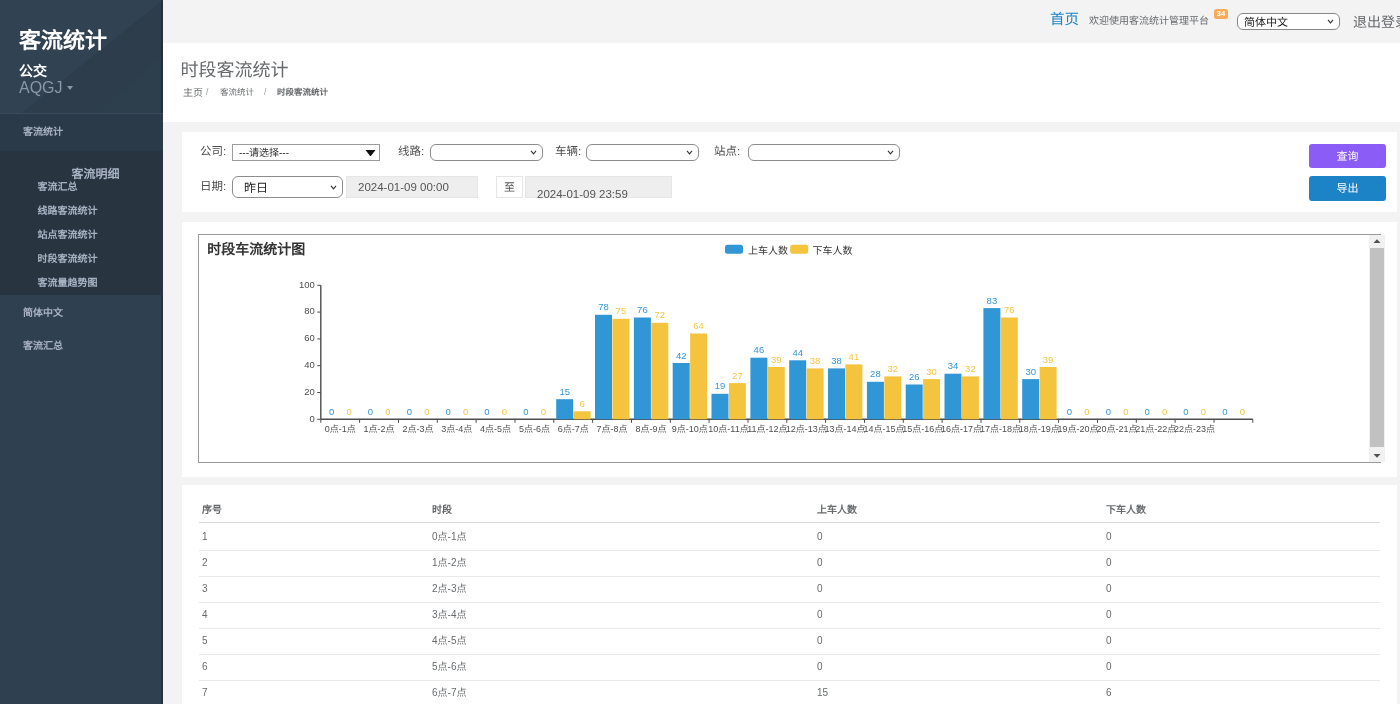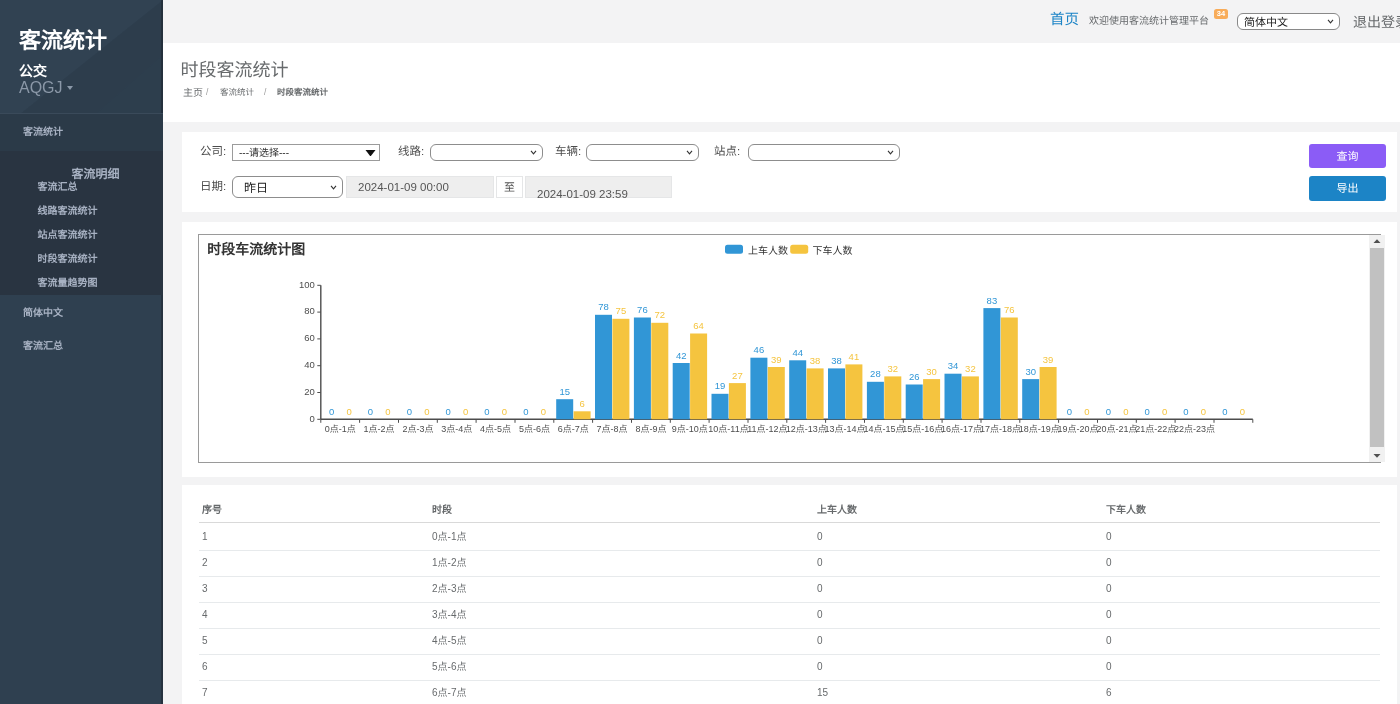--- a/index.html
+++ b/index.html
@@ -80,21 +80,21 @@
       <path d="M1 1 L4 4.7 L7 1" stroke="#333" stroke-width="1.3" fill="none"></path>
     </svg>
   </div>
 <div class="t" style="left:200px;top:181px;font-size:11.5px;color:#4d4d4d;">日期:</div>
 <div class="selbox" style="left:232px;top:176px;width:111px;height:22px;">
   <span class="t" style="left:11px;top:5px;font-size:12px;color:#222;">昨日</span>
     <svg class="chev" viewBox="0 0 8 6">
       <path d="M1 1 L4 4.7 L7 1" stroke="#333" stroke-width="1.3" fill="none"></path>
     </svg>
 </div>
-<div class="box" style="left:346px;top:176px;width:148px;height:22px;background:#eee;border:1px solid #e5e6e7;">
+<div class="box" style="left:346px;top:176px;width:132px;height:22px;background:#eee;border:1px solid #e5e6e7;">
   <span class="t" style="left:11px;top:5px;font-size:11.5px;color:#555;">2024-01-09 00:00</span>
   </div>
 <div class="box" style="left:496px;top:176px;width:27px;height:22px;background:#fff;border:1px solid #e5e6e7;text-align:center;font-size:11px;color:#555;line-height:20px;">至</div>
 <div class="box" style="left:525px;top:176px;width:147px;height:22px;background:#eee;border:1px solid #e5e6e7;">
   <span class="t" style="left:11px;top:12px;font-size:11.5px;color:#555;">2024-01-09 23:59</span>
   </div>
 <div class="box" style="left:1309px;top:144px;width:77px;height:24px;background:#8b5cf6;border-radius:3px;color:#fff;font-size:11px;text-align:center;line-height:24px;">查询</div>
 <div class="box" style="left:1309px;top:176px;width:77px;height:25px;background:#1c84c6;border-radius:3px;color:#fff;font-size:11px;text-align:center;line-height:25px;">导出</div>
 
 <div class="box" style="left:182px;top:222px;width:1215px;height:255px;background:#fff;"></div>

